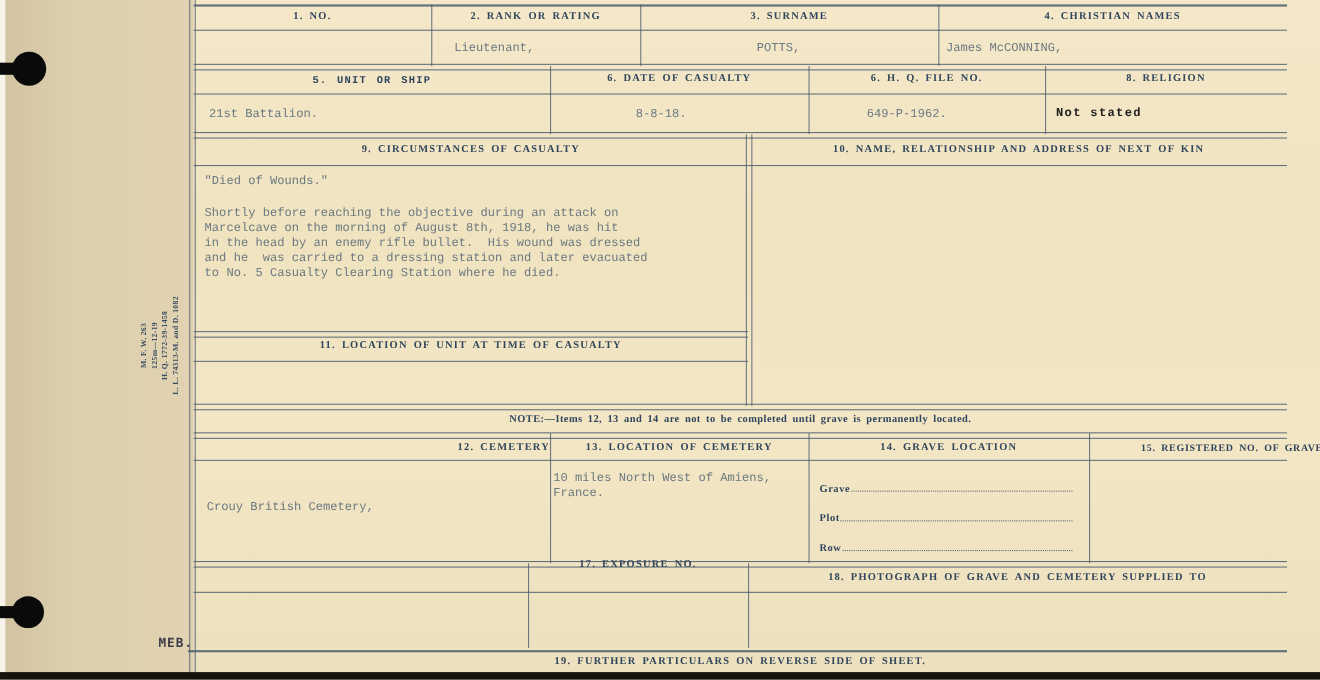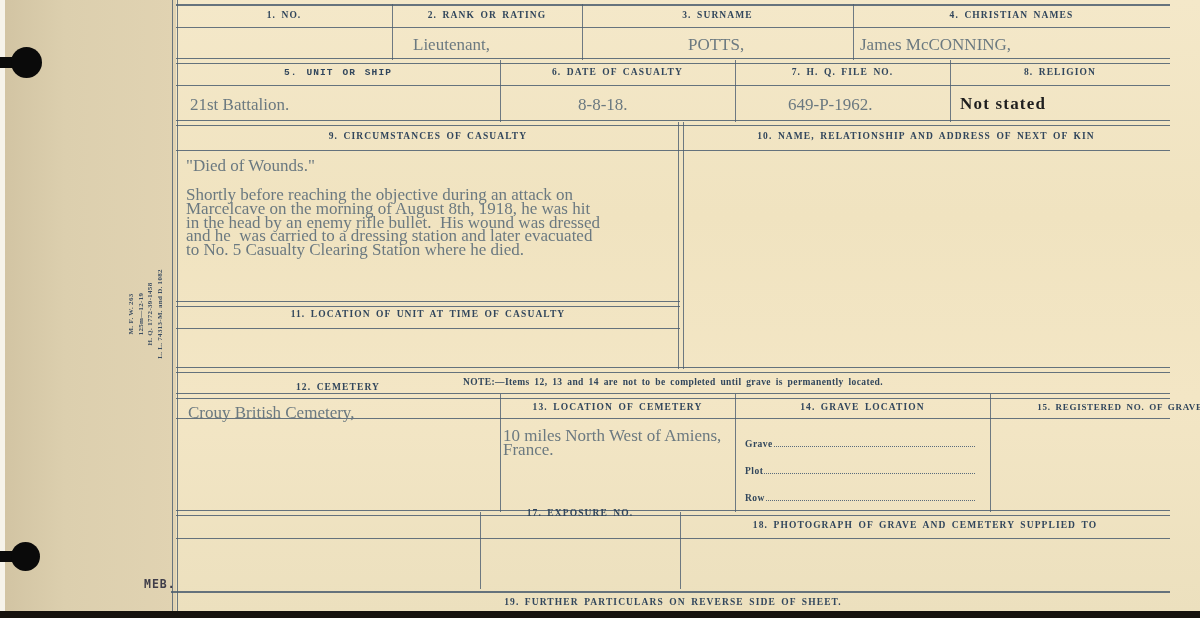--- a/index.html
+++ b/index.html
@@ -14,22 +14,22 @@
 
   .hline{position:absolute;height:1px;background:#4c5e70;opacity:.85;}
   .hline.thick{height:2px;}
   .hline.dbl{height:4px;background:none;border-top:1px solid #4c5e70;border-bottom:1px solid #4c5e70;}
   .vline{position:absolute;width:1px;background:#4c5e70;opacity:.8;}
   .vline.dbl{width:4px;background:none;border-left:1px solid #4c5e70;border-right:1px solid #4c5e70;}
 
   .hdr{position:absolute;color:#31465c;font-weight:bold;font-size:9.5px;
        letter-spacing:1.1px;word-spacing:2px;text-align:center;white-space:nowrap;}
   .hdr.small{font-size:9px;letter-spacing:.7px;}
-  .type{position:absolute;font-family:Liberation Serif, serif;
-        font-size:17px;line-height:13.8px;color:#6b7980;letter-spacing:0;white-space:pre-wrap;}
+  .type{position:absolute;font-family:Liberation Mono, monospace;
+        font-size:11px;line-height:13.8px;color:#6b7980;letter-spacing:0;white-space:pre-wrap;}
   .type-dark{color:#1e1e1e;font-weight:bold;letter-spacing:1.2px;}
 
   .hole{position:absolute;background:#0a0a0a;border-radius:50%;}
   .stem{position:absolute;background:#0a0a0a;}
 
   .rotref{position:absolute;left:95px;top:294px;width:104px;height:40px;
         transform:rotate(-90deg);font-size:7px;line-height:9.5px;font-weight:bold;
         color:#3b4d61;text-align:center;white-space:pre-line;letter-spacing:.3px;}
   .stamp{position:absolute;left:144px;top:577px;font-family:"DejaVu Sans Mono",monospace;
         font-size:11.5px;font-weight:bold;color:#3f3d49;letter-spacing:1px;}
@@ -93,21 +93,21 @@
   <div class="hdr" style="left:392px;top:10px;width:190px;">2. RANK OR RATING</div>
   <div class="hdr" style="left:582px;top:10px;width:271px;">3. SURNAME</div>
   <div class="hdr" style="left:853px;top:10px;width:317px;">4. CHRISTIAN NAMES</div>
 
   <div class="type" style="left:413px;top:38px;">Lieutenant,</div>
   <div class="type" style="left:688px;top:38px;">POTTS,</div>
   <div class="type" style="left:860px;top:38px;">James McCONNING,</div>
 
   <div class="hdr" style="left:176px;top:67px;width:324px;font-family:Liberation Mono, monospace;">5. UNIT OR SHIP</div>
   <div class="hdr" style="left:500px;top:67px;width:235px;">6. DATE OF CASUALTY</div>
-  <div class="hdr" style="left:735px;top:67px;width:215px;">7. H. Q. FILE NO.</div>
+  <div class="hdr" style="left:735px;top:67px;width:215px;">6. H. Q. FILE NO.</div>
   <div class="hdr" style="left:950px;top:67px;width:220px;">8. RELIGION</div>
 
   <div class="type" style="left:190px;top:98px;">21st Battalion.</div>
   <div class="type" style="left:578px;top:98px;">8-8-18.</div>
   <div class="type" style="left:788px;top:98px;">649-P-1962.</div>
   <div class="type type-dark" style="left:960px;top:97px;">Not stated</div>
 
   <div class="hdr" style="left:176px;top:131px;width:504px;">9. CIRCUMSTANCES OF CASUALTY</div>
   <div class="type" style="left:186px;top:159px;">"Died of Wounds."</div>
   <div class="type" style="left:186px;top:188px;width:492px;">Shortly before reaching the objective during an attack on
@@ -115,26 +115,26 @@
 in the head by an enemy rifle bullet.  His wound was dressed
 and he  was carried to a dressing station and later evacuated
 to No. 5 Casualty Clearing Station where he died.</div>
 
   <div class="hdr" style="left:682px;top:131px;width:488px;">10. NAME, RELATIONSHIP AND ADDRESS OF NEXT OF KIN</div>
 
   <div class="hdr" style="left:176px;top:309px;width:504px;">11. LOCATION OF UNIT AT TIME OF CASUALTY</div>
 
   <div class="hdr" style="left:176px;top:377px;width:994px;font-weight:bold;letter-spacing:.4px;">NOTE:—Items 12, 13 and 14 are not to be completed until grave is permanently located.</div>
 
-  <div class="hdr" style="left:176px;top:382px;width:324px;">12. CEMETERY</div>
+  <div class="hdr" style="left:176px;top:402px;width:324px;text-align:right;">12. CEMETERY</div>
   <div class="hdr" style="left:500px;top:402px;width:235px;">13. LOCATION OF CEMETERY</div>
   <div class="hdr" style="left:735px;top:402px;width:255px;">14. GRAVE LOCATION</div>
   <div class="hdr small" style="left:990px;top:402px;width:180px;margin-left:40px;">15. REGISTERED NO. OF GRAVE</div>
 
-  <div class="type" style="left:188px;top:406px;">Crouy British Cemetery,</div>
+  <div class="type" style="left:188px;top:456px;">Crouy British Cemetery,</div>
   <div class="type" style="left:503px;top:429px;width:240px;">10 miles North West of Amiens,
 France.</div>
 
   <div class="dotrow" style="left:745px;top:436px;width:230px;">
     <span class="lbl">Grave</span>
     <span class="dots"></span>
   </div>
   <div class="dotrow" style="left:745px;top:463px;width:230px;">
     <span class="lbl">Plot</span>
     <span class="dots"></span>

